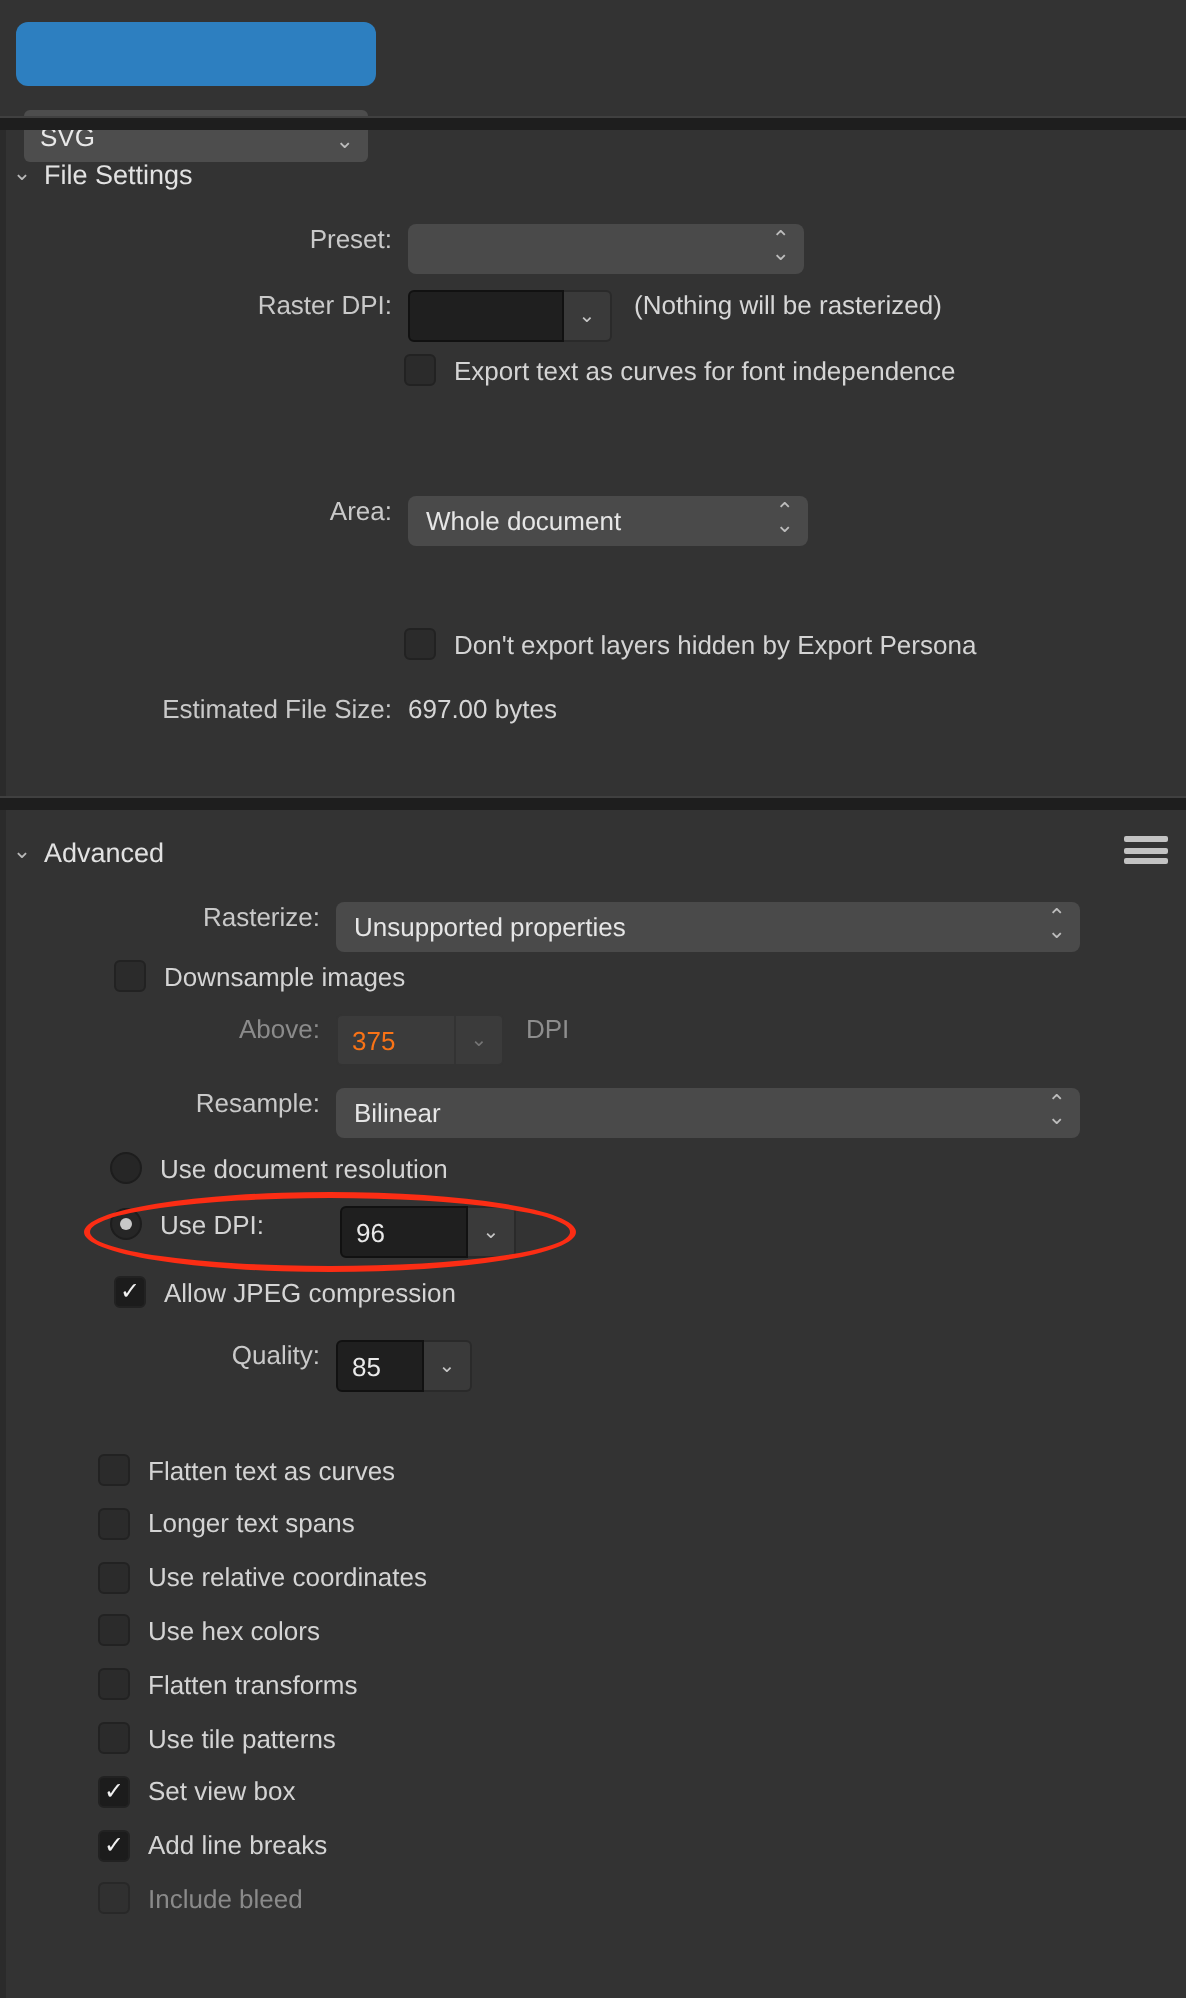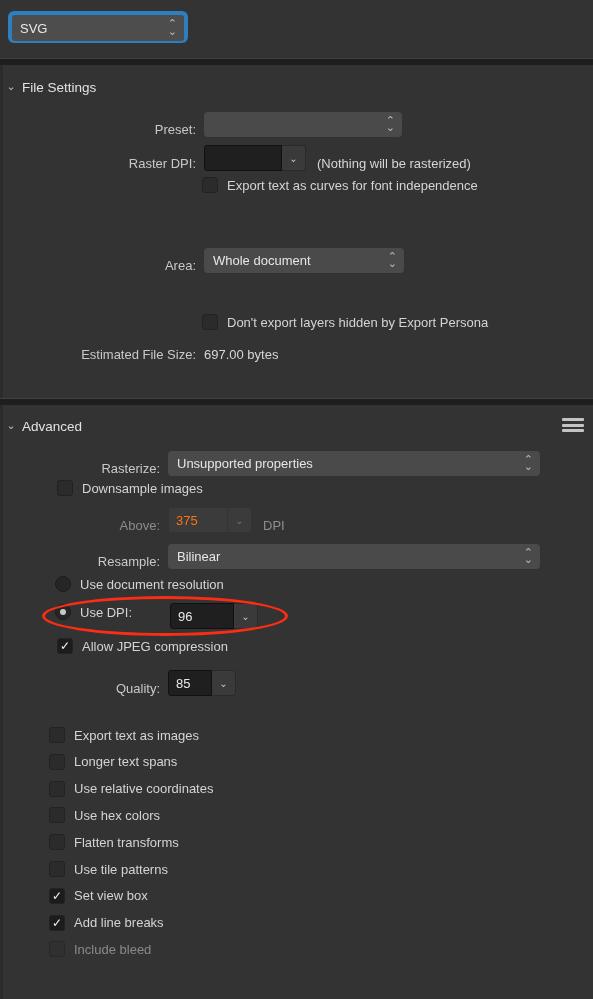--- a/index.html
+++ b/index.html
@@ -47,20 +47,21 @@
   .format-select {
     position: relative;
     width: 100%; height: 100%;
     background: #4d4d4d;
     border-radius: 3px;
     display: flex;
     align-items: center;
     padding: 13px 8px;
     color: #e8e8e8;
     font-size: 13px;
+    margin-top: 40px;
   }
   .stepper {
     position: absolute;
     right: 7px; top: 50%;
     transform: translateY(-50%);
     display: flex;
     flex-direction: column;
     align-items: center;
     line-height: 0.72;
     color: #bdbdbd;
@@ -112,21 +113,21 @@
     padding: 2px 0;
   }
   .hamburger i {
     display: block;
     height: 3px;
     background: #c3c3c3;
     border-radius: 1px;
   }
 
   
-  .row { position: absolute; display: flex; align-items: flex-end; }
+  .row { position: absolute; display: flex; align-items: flex-start; }
 
   .lbl {
     color: #c9c9c9;
     font-size: 13px;
     text-align: right;
     white-space: nowrap;
   }
   .lbl.dim { color: #8b8b8b; }
 
   .plain {
@@ -396,21 +397,21 @@
     <span class="lbl" style="width:160px;">Quality:</span>
     <div class="field-combo" style="margin-left:8px;">
       <div class="field" style="width:44px;">85</div>
       <div class="chev-btn">⌄</div>
     </div>
   </div>
 
   <div id="option-list">
       <div class="chk-row" style="left: 49px; top: 727px;">
         <span class="chk"></span>
-        <span class="chk-label">Export text as images</span>
+        <span class="chk-label">Flatten text as curves</span>
       </div>
       <div class="chk-row" style="left: 49px; top: 753.8px;">
         <span class="chk"></span>
         <span class="chk-label">Longer text spans</span>
       </div>
       <div class="chk-row" style="left: 49px; top: 780.6px;">
         <span class="chk"></span>
         <span class="chk-label">Use relative coordinates</span>
       </div>
       <div class="chk-row" style="left: 49px; top: 807.4px;">

